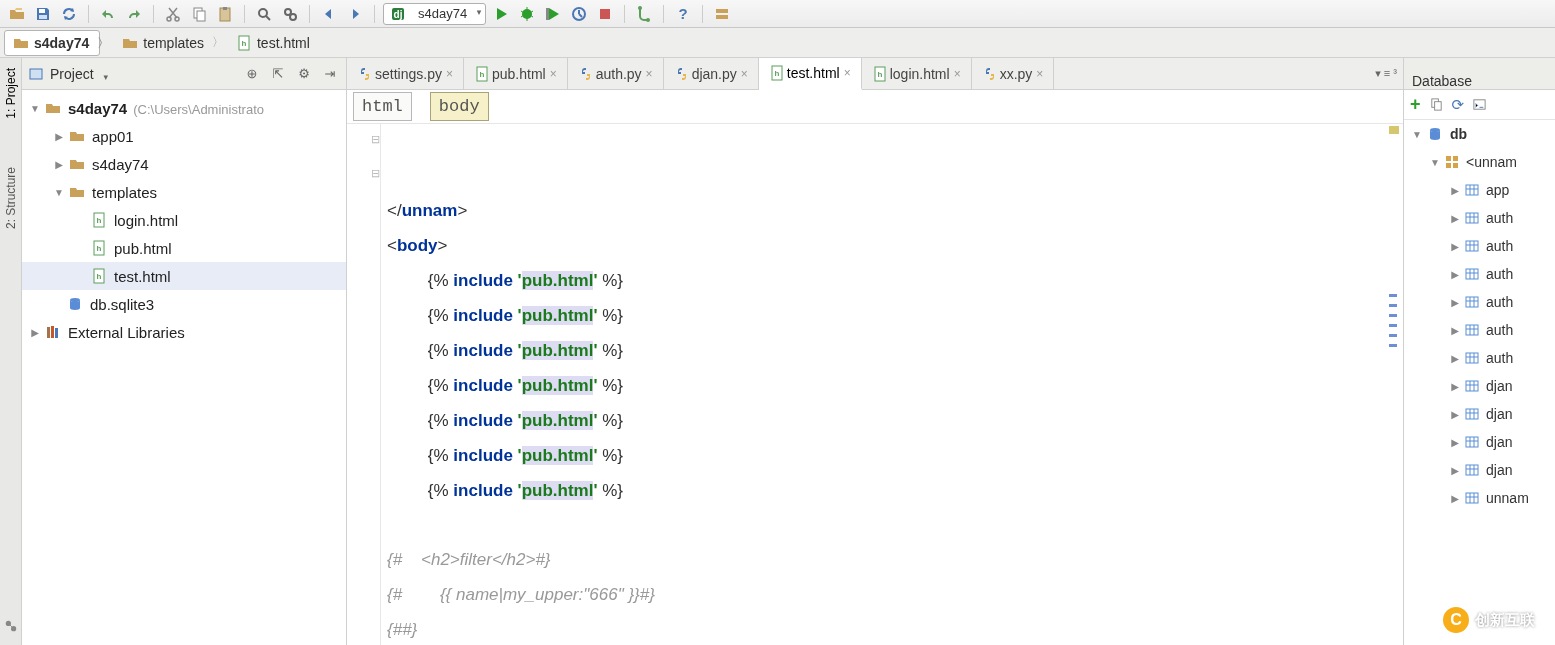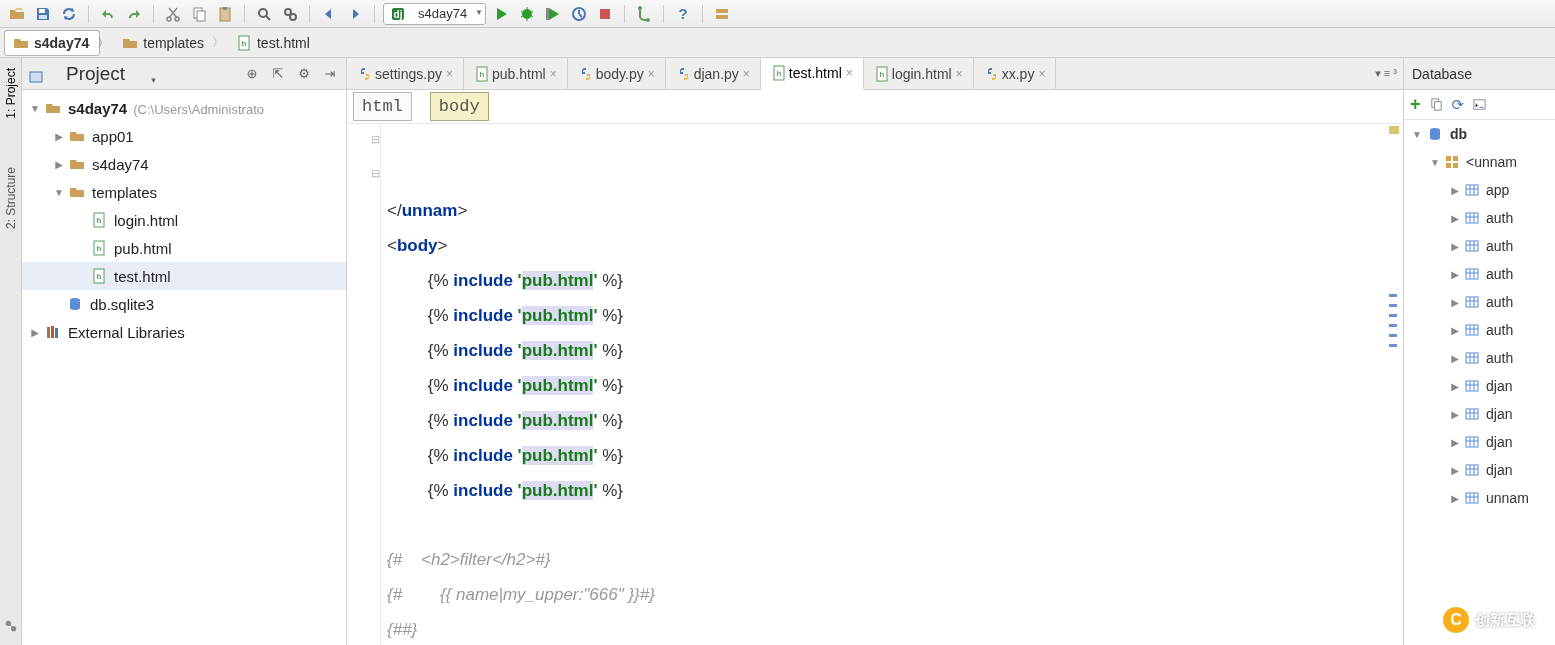--- a/index.html
+++ b/index.html
@@ -22,21 +22,21 @@
 
 
 .main-row { flex: 1; display: flex; min-height: 0; }
 .left-rail { width: 22px; background: #e8e8e6; border-right: 1px solid #d0d0d0; display: flex; flex-direction: column; align-items: center; padding-top: 6px; gap: 40px; }
 .rail-tab { writing-mode: vertical-rl; transform: rotate(180deg); font-size: 12px; color: #555; cursor: pointer; padding: 4px 0; display: flex; align-items: center; gap: 4px; }
 .rail-tab.active { color: #000; }
 
 
 .project-panel { width: 325px; background: #fff; border-right: 1px solid #d0d0d0; display: flex; flex-direction: column; }
 .pp-header { height: 32px; background: #ededea; border-bottom: 1px solid #d0d0d0; display: flex; align-items: center; padding: 0 6px; gap: 6px; }
-.pp-title { display: flex; align-items: flex-end; gap: 22px; flex: 1; cursor: pointer; font-size: 19px; }
+.pp-title { display: flex; align-items: flex-end; gap: 6px; flex: 1; cursor: pointer; font-size: 14px; }
 .pp-title::after { content: "▾"; font-size: 9px; margin-left: 4px; color: #666; }
 .pp-toolbtn { width: 20px; height: 20px; display: flex; align-items: center; justify-content: center; cursor: pointer; color: #666; }
 .tree { flex: 1; overflow: auto; padding: 4px 0; }
 .tree-row { display: flex; align-items: center; height: 28px; padding-left: 6px; cursor: pointer; font-size: 15px; color: #222; }
 .tree-row.selected { background: #e8ecf7; }
 .tw { width: 14px; text-align: center; color: #888; font-size: 10px; margin-right: 2px; }
 .tree-icon { width: 18px; height: 18px; margin-right: 6px; display: inline-flex; align-items: center; justify-content: center; }
 .tree-label { white-space: nowrap; }
 .tree-hint { color: #999; margin-left: 6px; font-size: 13px; }
 
@@ -62,21 +62,21 @@
 .code .str { color: #1b7a1b; font-weight: bold; }
 .code .cmt { color: #999; font-style: italic; }
 .line-hl { position: absolute; left: 0; right: 0; height: 34px; background: #f9f4cc; z-index: -1; }
 .sel-w { background: #dedcf3; }
 .marker-col { position: absolute; right: 4px; top: 0; width: 10px; height: 100%; }
 .mark { position: absolute; left: 0; width: 8px; height: 3px; background: #6e8fd6; }
 .mark.warn { background: #d6c66e; top: 2px; height: 8px; width: 10px; }
 
 
 .db-panel { width: 152px; background: #fff; border-left: 1px solid #d0d0d0; display: flex; flex-direction: column; }
-.db-header { height: 32px; background: #ededea; border-bottom: 1px solid #d0d0d0; display: flex; align-items: center; padding: 0 8px; font-size: 14px; }
+.db-header { height: 32px; background: #ededea; border-bottom: 1px solid #d0d0d0; display: flex; align-items: flex-end; padding: 0 8px; font-size: 14px; }
 .db-tools { height: 30px; border-bottom: 1px solid #e4e4e4; display: flex; align-items: center; padding: 0 6px; gap: 8px; }
 .db-tree { flex: 1; overflow: hidden; }
 .db-row { display: flex; align-items: center; height: 28px; font-size: 14px; cursor: pointer; }
 
 
 .ic { width: 16px; height: 16px; display: inline-block; }
 svg { display: block; }
 
 .watermark { position: absolute; right: 20px; bottom: 12px; display: flex; align-items: center; gap: 6px; opacity: .9; }
 .watermark .wm-ic { width: 26px; height: 26px; border-radius: 50%; background: #f7a600; display: flex; align-items: center; justify-content: center; color: #fff; font-weight: bold; font-size: 16px; }
@@ -381,21 +381,21 @@
               <text x="8" y="11" text-anchor="middle" fill="#5c9e5c" font-size="8" font-weight="bold">h</text>
             </svg>
           <span>pub.html</span>
             <span class="close">×</span>
         </div>
         <div class="etab">
           <svg class="ic" viewBox="0 0 16 16">
               <path fill="#4a78b5" d="M7 2c-2 0-3 1-3 3v3h3V6H5c0-1 0-2 2-2h1V2z"></path>
               <path fill="#e8b74a" d="M9 14c2 0 3-1 3-3V8H9v2h2c0 1 0 2-2 2H8v2z"></path>
             </svg>
-          <span>body.py</span>
+          <span>auth.py</span>
             <span class="close">×</span>
         </div>
         <div class="etab">
           <svg class="ic" viewBox="0 0 16 16">
               <path fill="#4a78b5" d="M7 2c-2 0-3 1-3 3v3h3V6H5c0-1 0-2 2-2h1V2z"></path>
               <path fill="#e8b74a" d="M9 14c2 0 3-1 3-3V8H9v2h2c0 1 0 2-2 2H8v2z"></path>
             </svg>
           <span>djan.py</span>
             <span class="close">×</span>
         </div>

